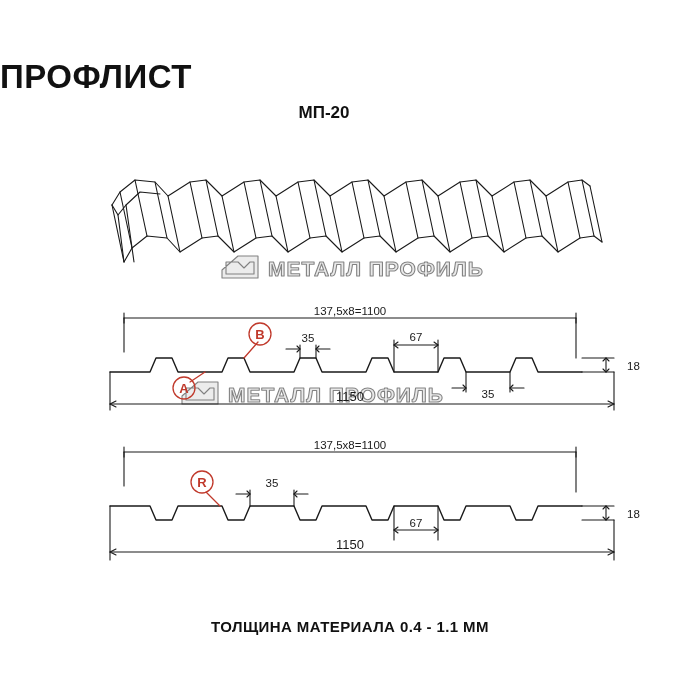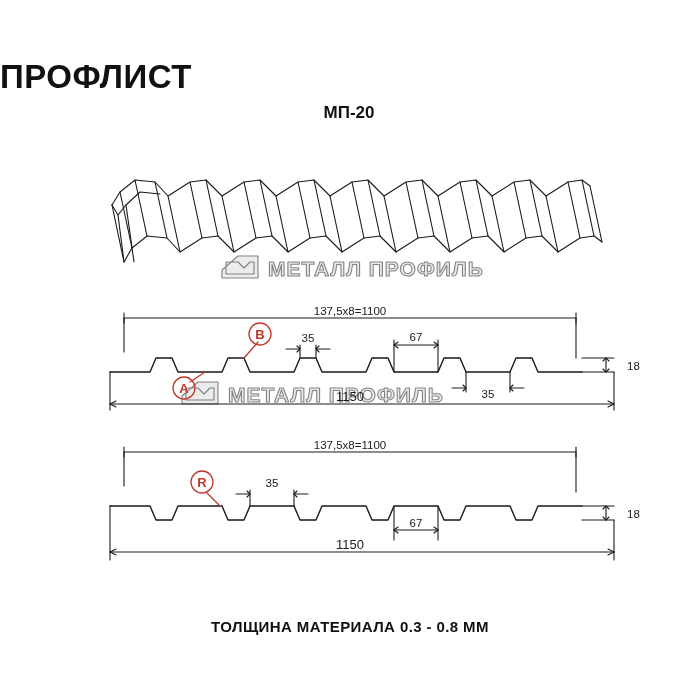--- a/index.html
+++ b/index.html
@@ -32,21 +32,20 @@
   }
   .subtitle {
     position: absolute;
     top: 103px;
     left: 0;
     width: 648px;
     text-align: center;
     font-size: 17px;
     font-weight: bold;
     color: #111;
-    margin-left: 25px;
   }
   .footer-note {
     position: absolute;
     top: 618px;
     left: 0;
     width: 700px;
     text-align: center;
     font-size: 15px;
     font-weight: bold;
     letter-spacing: 0.4px;
@@ -245,14 +244,14 @@
       <text x="627" y="518" text-anchor="start">18</text>
     </g>
 
     <g font-family="Liberation Sans, sans-serif" font-size="13" font-weight="bold" fill="#c0392b" text-anchor="middle">
       <text x="184" y="393">A</text>
       <text x="260" y="339">B</text>
       <text x="202" y="487">R</text>
     </g>
   </svg>
 
-  <div class="footer-note">ТОЛЩИНА МАТЕРИАЛА 0.3 - 0.8 ММ</div>
+  <div class="footer-note">ТОЛЩИНА МАТЕРИАЛА 0.4 - 1.1 ММ</div>
 </div>
 
 </body></html>

